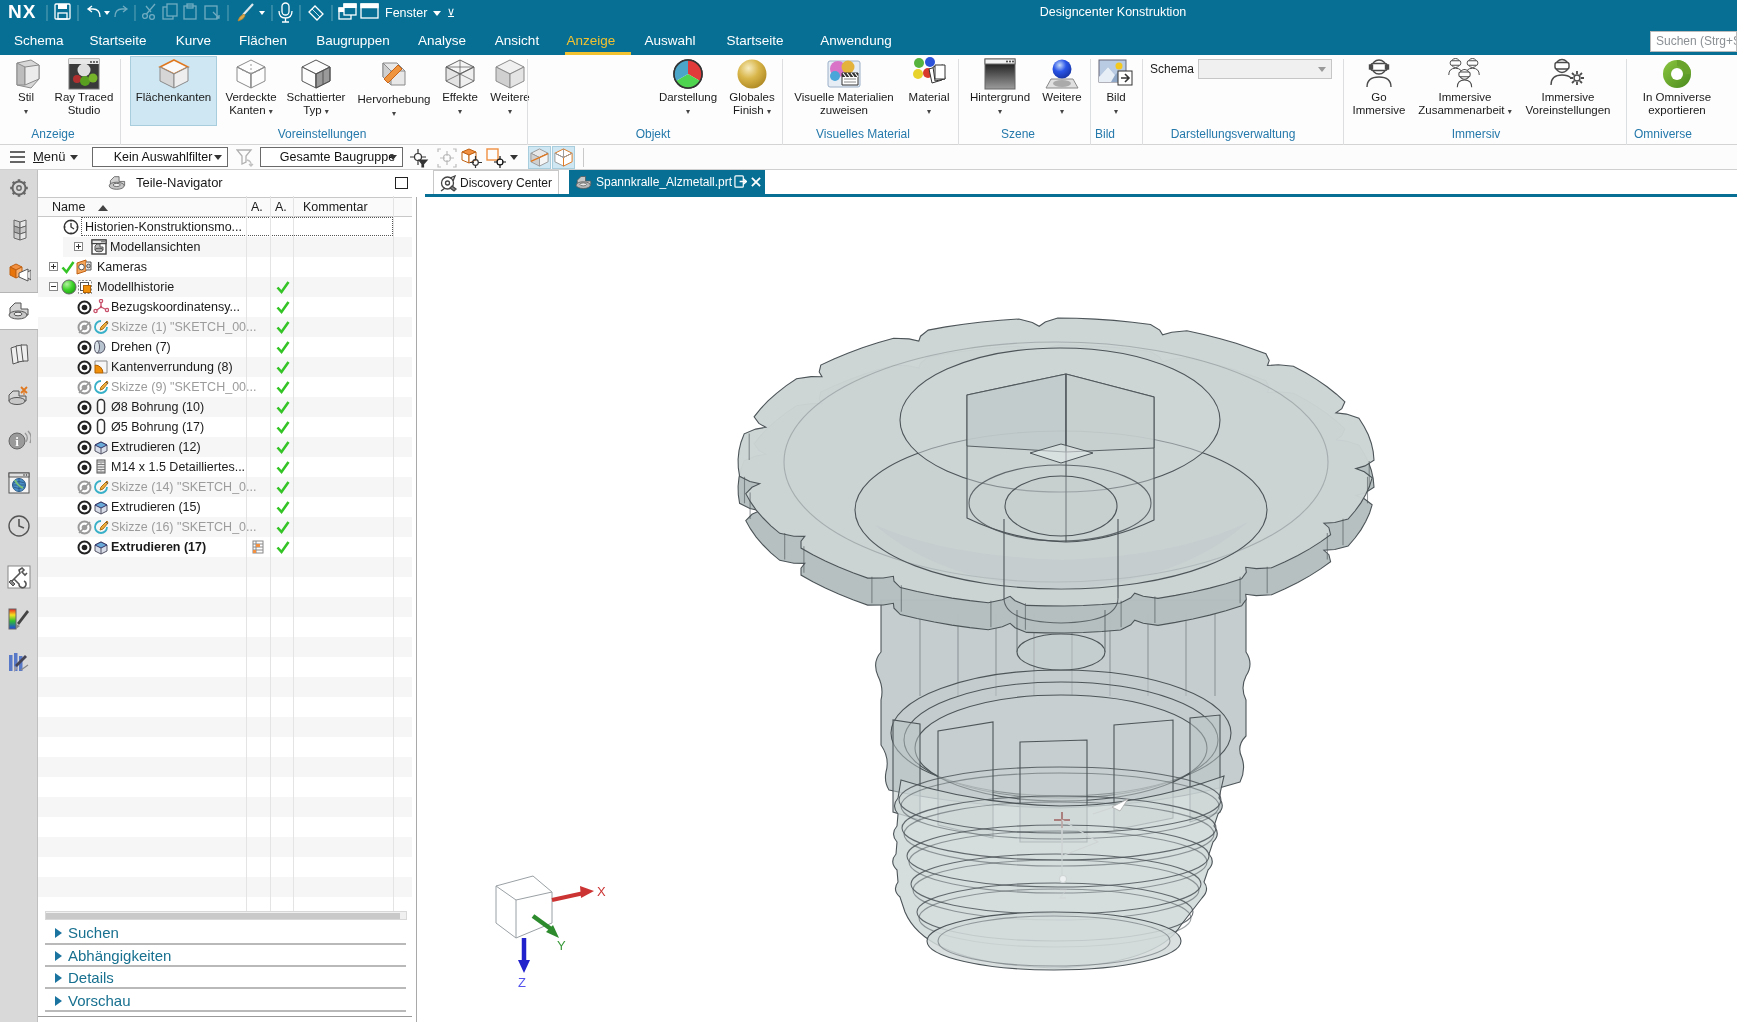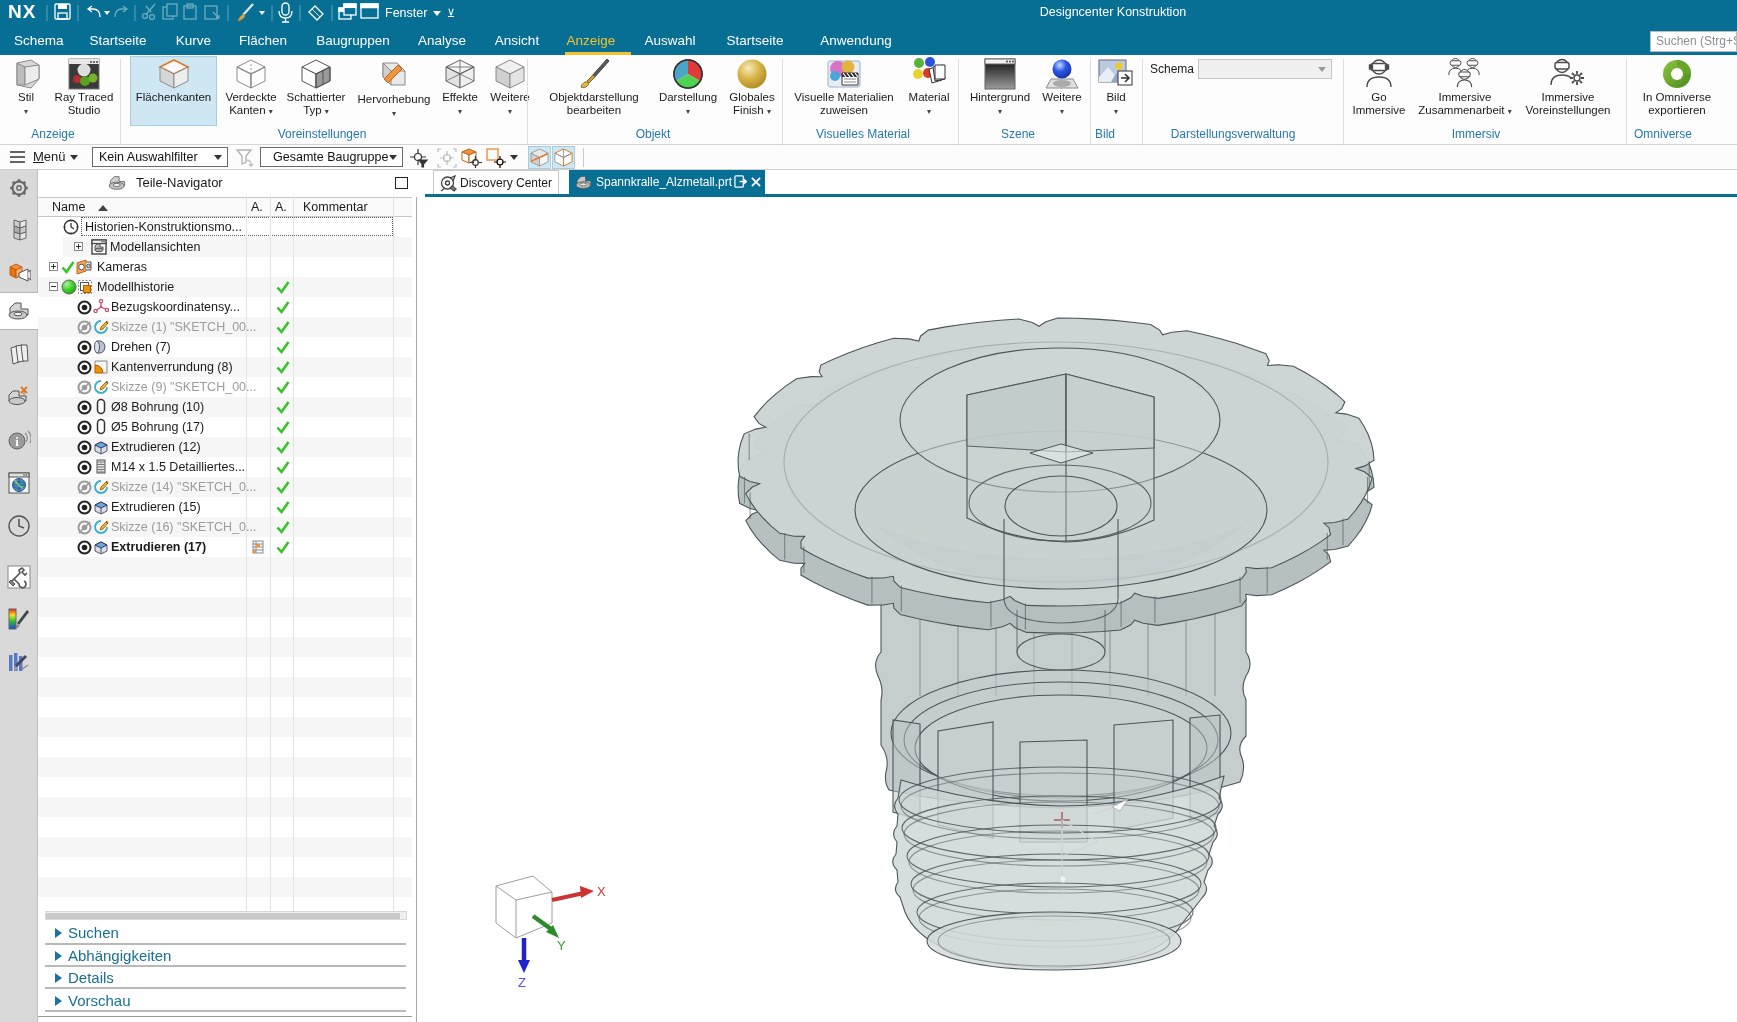--- a/index.html
+++ b/index.html
@@ -8,21 +8,21 @@
 #titlebar { position:absolute; left:0; top:0; width:1737px; height:26px; background:#076f94; color:#fff; }
 #tabrow { position:absolute; left:0; top:26px; width:1737px; height:29px; background:#076f94; }
 .rtab { position:absolute; top:0; height:29px; line-height:29px; color:#fff; font-size:13.5px; text-align:center; }
 .rtab.active { color:#f2c230; }
 .tabunderline { position:absolute; background:#f2c230; height:3px; }
 #ribbon { position:absolute; left:0; top:55px; width:1737px; height:90px; background:#fdfdfd; border-bottom:1px solid #d4d4d4; }
 .rsep { position:absolute; top:4px; height:126px; width:1px; background:#dcdee0; }
 .rbtn { position:absolute; text-align:center; color:#1a1a1a; font-size:11.5px; line-height:13px; }
 .rbtn .ric { display:block; margin:0 auto; }
 .glabel { position:absolute; top:72px; color:#2579ab; font-size:12px; text-align:center; white-space:nowrap; }
-#toolbar2 { position:absolute; left:0; top:145px; width:1737px; height:25px; background:#fcfcfc; border-bottom:1px solid #d0d0d0; }
+#toolbar2 { position:absolute; left:0; top:145px; width:1737px; height:25px; background:#fcfcfc; border-bottom:1px solid #d0d0d0;text-align:center; }
 .combo { position:absolute; top:2px; height:20px; background:#fff; border:1px solid #6a6a6a; font-size:12.5px; color:#111; line-height:18px; padding-left:6px; }
 .combo .ca { position:absolute; right:5px; top:7px; width:0; height:0; border-left:4px solid transparent; border-right:4px solid transparent; border-top:5px solid #333; }
 #main { position:absolute; left:0; top:170px; width:1737px; height:852px; }
 #sidebar { position:absolute; left:0; top:0; width:38px; height:852px; background:#d9d9d9; border-right:1px solid #c0c0c0; }
 .sic { position:absolute; left:7px; width:24px; height:24px; }
 .sic.active-tab { left:0; width:38px; background:#fff; border-top:1px solid #b5b5b5; border-bottom:1px solid #b5b5b5; }
 #panel { position:absolute; left:38px; top:0; width:374px; height:848px; background:#fff; }
 #ptitle { position:absolute; left:98px; top:5px; font-size:13px; color:#1a1a1a; }
 #thead { position:absolute; left:0; top:27px; width:374px; height:20px; background:#fafafa; border-top:1px solid #c8c8c8; border-bottom:1px solid #c8c8c8; font-size:12.5px; color:#1a1a1a; }
 .tcol { position:absolute; top:0; height:848px; width:1px; background:#e4e4e4; }
@@ -202,27 +202,20 @@
 <svg class="ric" width="34" height="34" viewBox="0 0 34 34">
         <path d="M17 3 L31 10 L17 17 L3 10 Z" fill="#f0f0f0" stroke="#8a8a8a"></path>
         <path d="M3 10 L17 17 L17 31 L3 24 Z" fill="#d0d0d0" stroke="#8a8a8a"></path>
         <path d="M31 10 L17 17 L17 31 L31 24 Z" fill="#e4e4e4" stroke="#8a8a8a"></path>
       </svg>
 Weitere<br><span style="font-size:8px;color:#444;">▾</span></div>
 <div class="glabel" style="left:252px;width:140px;">Voreinstellungen</div>
 <div class="abs" style="left:514px;top:132px;font-size:9px;color:#444;">▾</div>
 <div class="rsep" style="left:527px;"></div>
 
-<div class="rbtn" style="left:534px;top:2px;width:120px;">
-<svg class="ric" width="34" height="34" viewBox="0 0 34 34">
-        <path d="M14 20 L30 2 L32 4 L16 22 Z" fill="#5a5a5a" stroke="#444"></path>
-        <path d="M10 24 L16 18 L18 20 L12 26 Z" fill="#caa043" stroke="#8a6a20"></path>
-        <path d="M4 30 Q6 24 11 25 Q13 28 9 30 Q6 31 4 30 Z" fill="#e9b84d" stroke="#8a6a20"></path>
-      </svg>
-Objektdarstellung<br>bearbeiten</div>
 <div class="rbtn" style="left:651px;top:2px;width:74px;">
 <svg class="ric" width="34" height="34" viewBox="0 0 34 34">
         <circle cx="17" cy="17" r="14" fill="#fff" stroke="#333" stroke-width="1.5"></circle>
         <path d="M17 17 L17 3 A14 14 0 0 1 29.1 24 Z" fill="#e03a3a"></path>
         <path d="M17 17 L29.1 24 A14 14 0 0 1 4.9 24 Z" fill="#4fd44f"></path>
         <path d="M17 17 L4.9 24 A14 14 0 0 1 17 3 Z" fill="#4aa5c9"></path>
         <circle cx="17" cy="17" r="14" fill="none" stroke="#333" stroke-width="1.5"></circle>
       </svg>
 Darstellung<br><span style="font-size:8px;color:#444;">▾</span></div>
 <div class="rbtn" style="left:722px;top:2px;width:60px;">

